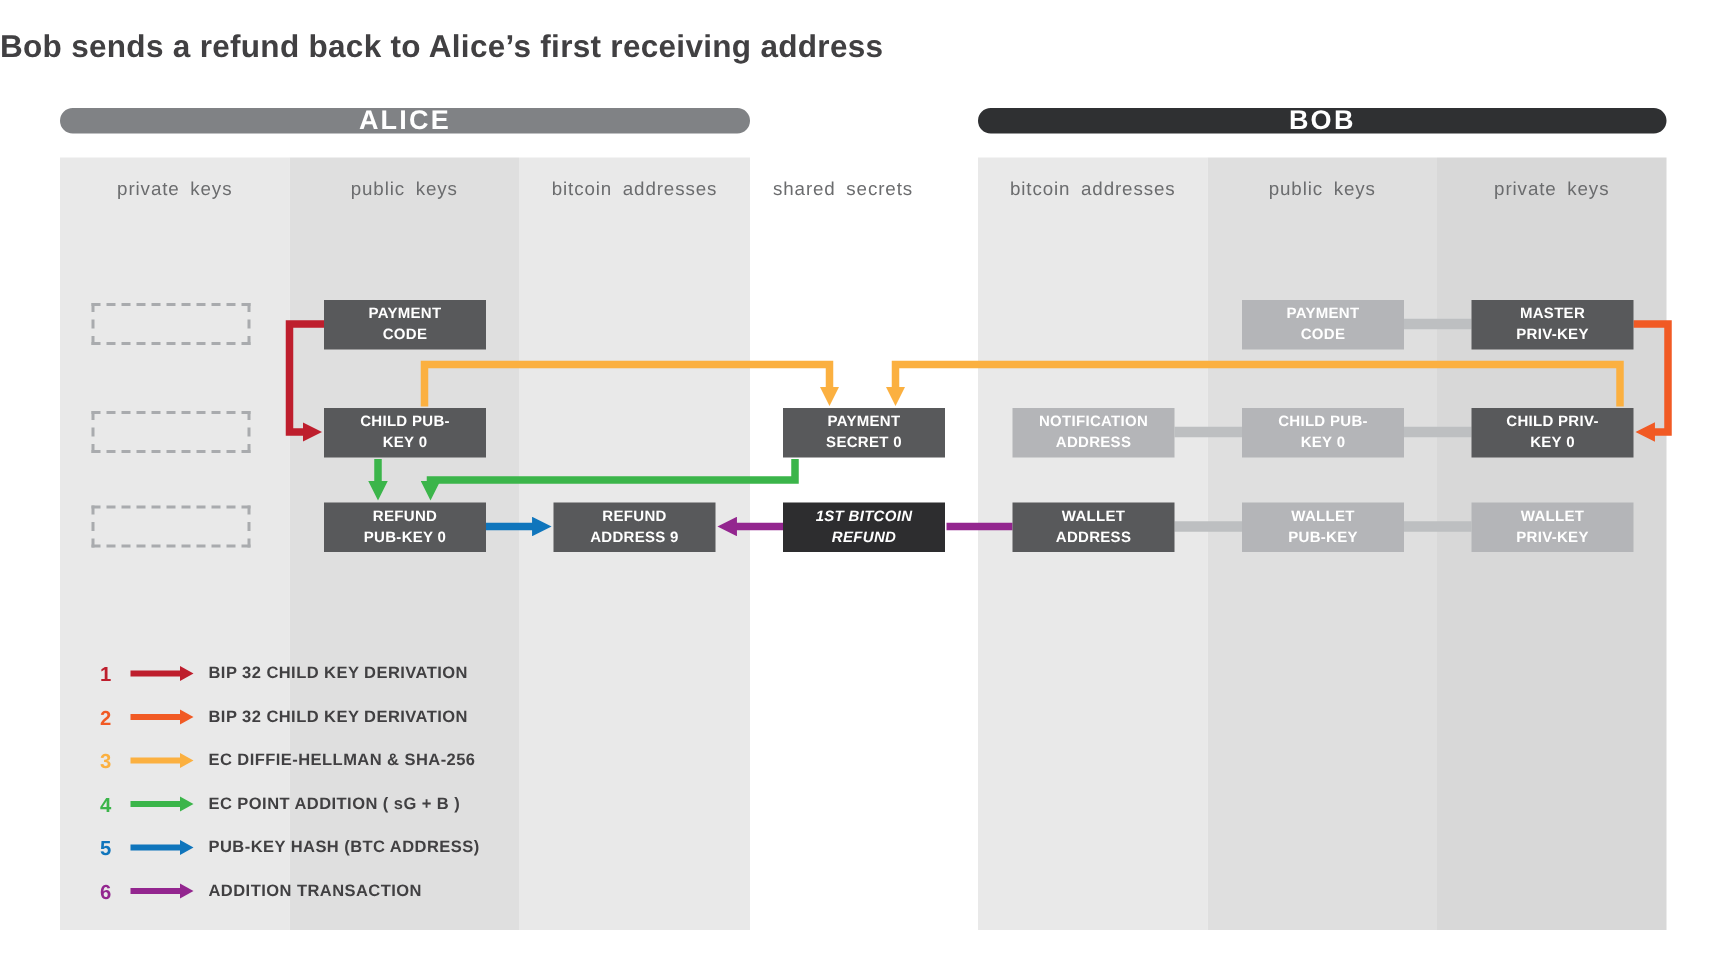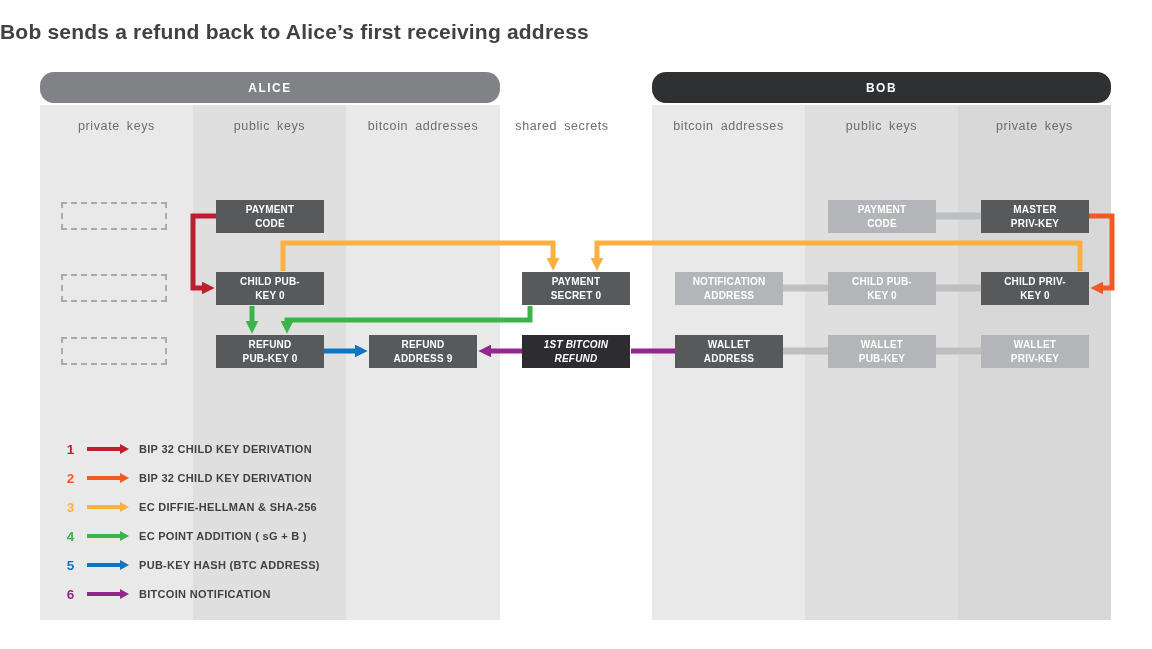--- a/index.html
+++ b/index.html
@@ -29,26 +29,26 @@
   }
   .stripe {
     position: absolute;
     top: 105px;
     height: 515px;
     z-index: 1;
   }
   .panel-header {
     position: absolute;
     top: 72px;
-    height: 31px;
+    height: 17px;
     display: flex;
     align-items: center;
     justify-content: center;
     color: #ffffff;
-    font-size: 12px;
+    font-size: 18px;
     font-weight: bold;
     letter-spacing: 1.5px;
     z-index: 2;
     border-radius: 14px;
   }
   .alice-header { left: 40px;  width: 460px; background: var(--c-alice_header_bg, #808285); }
   .bob-header   { left: 652px; width: 459px; background: var(--c-bob_header_bg, #2f3032); }
   .col-label {
     position: absolute;
     top: 119px;
@@ -267,17 +267,17 @@
       <span class="legend-label">EC POINT ADDITION ( sG + B )</span>
     </div>
     <div class="legend-row c-blue">
       <span class="legend-num">5</span>
       <span class="legend-arrow"></span>
       <span class="legend-label">PUB-KEY HASH (BTC ADDRESS)</span>
     </div>
     <div class="legend-row c-purple">
       <span class="legend-num">6</span>
       <span class="legend-arrow"></span>
-      <span class="legend-label">BITCOIN NOTIFICATION</span>
+      <span class="legend-label">ADDITION TRANSACTION</span>
     </div>
   </div>
 
 </div>
 
 </body></html>

